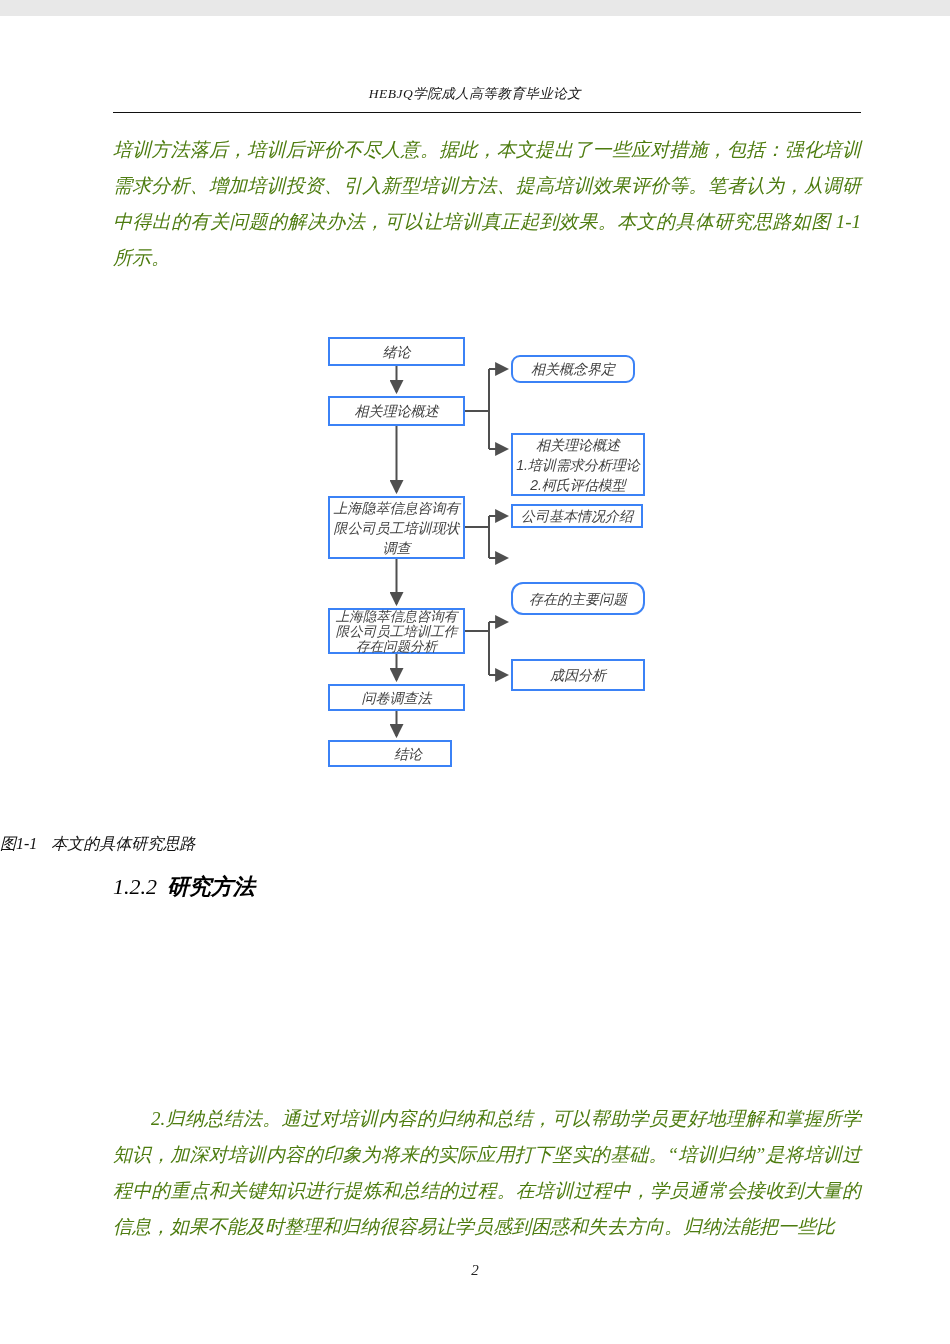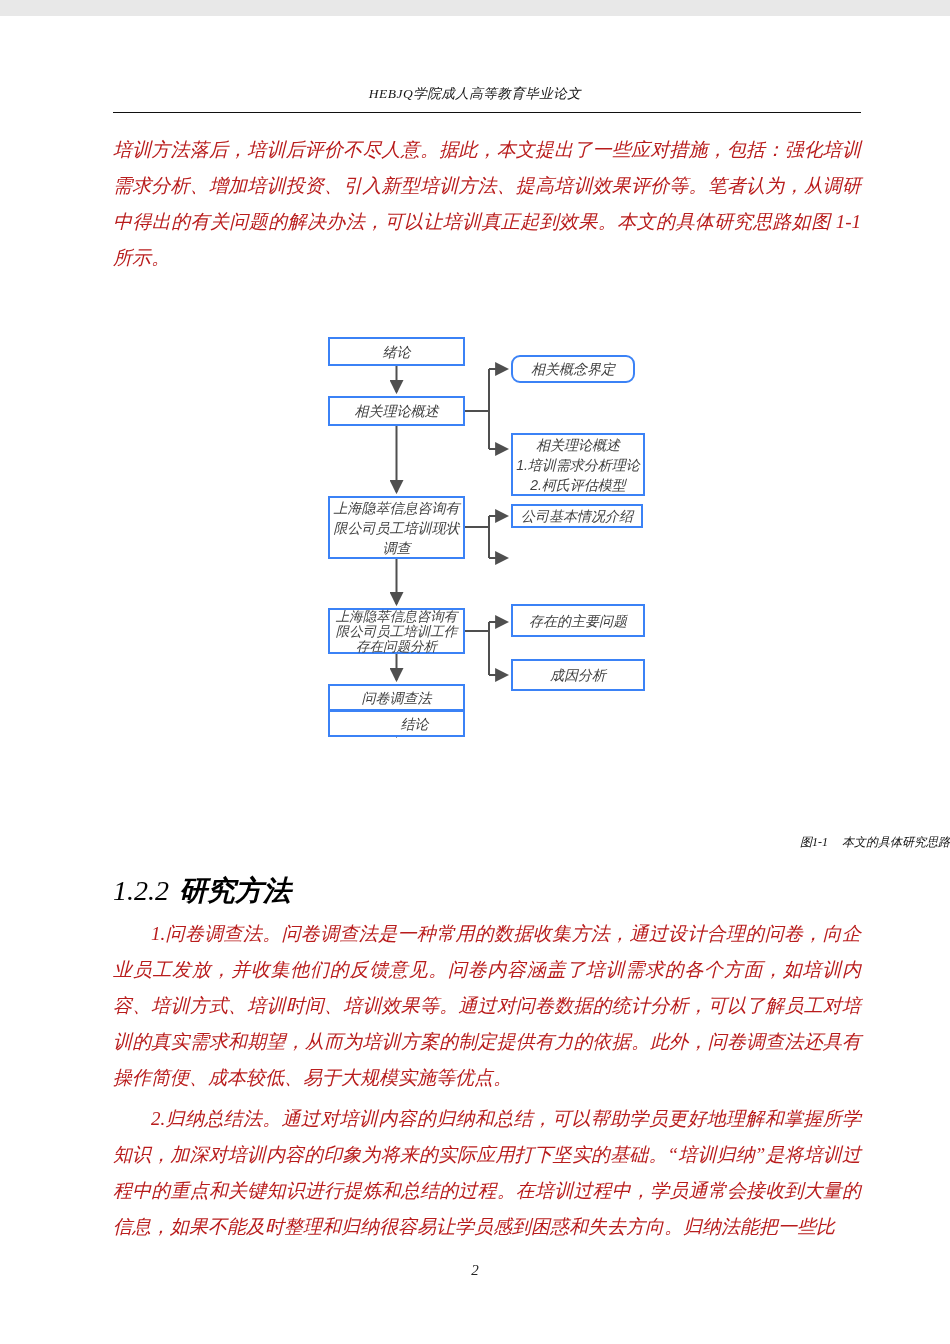--- a/index.html
+++ b/index.html
@@ -29,39 +29,39 @@
     border-top: 1.6px solid #111;
   }
 
   
   .body-par {
     left: 113px; width: 748px;
     font-size: 19px;
     line-height: 36px;
     text-align: justify;
     text-justify: inter-ideograph;
-    color: #b91c1c;
+    color: #4d7c0f;
   }
   .p1 { top: 116px; }
   .p2 { top: 900px;  text-indent: 2em; }
   .p3 { top: 1085px; text-indent: 2em; }
 
   
   .fig-caption {
     top: 818px; left: 0; right: 0;
-    text-align: right;
-    font-size: 12px;
+    text-align: left;
+    font-size: 16px;
     color: #111;
   }
   .fig-caption .cap-label { margin-right: 14px; }
 
   
   .sec-heading {
     top: 856px; left: 113px;
-    font-size: 28px;
+    font-size: 22px;
     color: #000;
   }
   .sec-heading .sec-num {
     font-family: "Liberation Serif", "DejaVu Serif", serif;
     font-weight: 400;
     margin-right: 10px;
   }
   .sec-heading .sec-title {
     font-family: "Liberation Sans", "DejaVu Sans", sans-serif;
     font-weight: 700;
@@ -87,28 +87,28 @@
   .lh20 { line-height: 20px; }
   .lh19 { line-height: 19px; }
   .tight { line-height: 15px; font-size: 13.5px; }
 
   
   .b1 { left: 328px; top: 321px; width: 137px; height: 29px; }
   .b2 { left: 328px; top: 380px; width: 137px; height: 30px; }
   .b3 { left: 328px; top: 480px; width: 137px; height: 63px; }
   .b4 { left: 328px; top: 592px; width: 137px; height: 46px; }
   .b5 { left: 328px; top: 668px; width: 137px; height: 27px; }
-  .b6 { left: 328px; top: 694px; width: 137px; height: 27px; padding-left: 36px; }
+  .b6 { left: 328px; top: 724px; width: 124px; height: 27px; padding-left: 36px; }
 
   
   .r1 { left: 511px; top: 339px; width: 124px; height: 28px; border-radius: 9px; }
   .r2 { left: 511px; top: 417px; width: 134px; height: 63px; }
   .r3 { left: 511px; top: 488px; width: 132px; height: 24px; }
   .r4 { left: 511px; top: 528px; width: 134px; height: 57px; }
-  .r5 { left: 511px; top: 588px; width: 134px; height: 33px; }
+  .r5 { left: 511px; top: 566px; width: 134px; height: 33px; border-radius: 12px; }
   .r6 { left: 511px; top: 643px; width: 134px; height: 32px; }
 
   
   .page-number {
     top: 1246px; left: 0; right: 0;
     text-align: center;
     font-size: 15px;
     color: #222;
   }
 </style>
@@ -170,19 +170,18 @@
   <div class="flow-box r6">成因分析</div>
 
   <div class="abs fig-caption">
     <span class="cap-label">图1-1</span><span>本文的具体研究思路</span>
   </div>
 
   <div class="abs sec-heading">
     <span class="sec-num">1.2.2</span><span class="sec-title">研究方法</span>
   </div>
 
-  <div class="abs body-par p2">1.问卷调查法。问卷调查法是一种常用的数据收集方法，通过设计合理的问卷，向企业员工发放，并收集他们的反馈意见。问卷内容涵盖了培训需求的各个方面，如培训内容、培训方式、培训时间、培训效果等。通过对问卷数据的统计分析，可以了解员工对培训的真实需求和期望，从而为培训方案的制定提供有力的依据。此外，问卷调查法还具有操作简便、成本较低、易于大规模实施等优点。</div>
 
   <div class="abs body-par p3">2.归纳总结法。通过对培训内容的归纳和总结，可以帮助学员更好地理解和掌握所学知识，加深对培训内容的印象为将来的实际应用打下坚实的基础。“培训归纳”是将培训过程中的重点和关键知识进行提炼和总结的过程。在培训过程中，学员通常会接收到大量的信息，如果不能及时整理和归纳很容易让学员感到困惑和失去方向。归纳法能把一些比</div>
 
   <div class="abs page-number">2</div>
 
 </div>
 
 </body></html>

